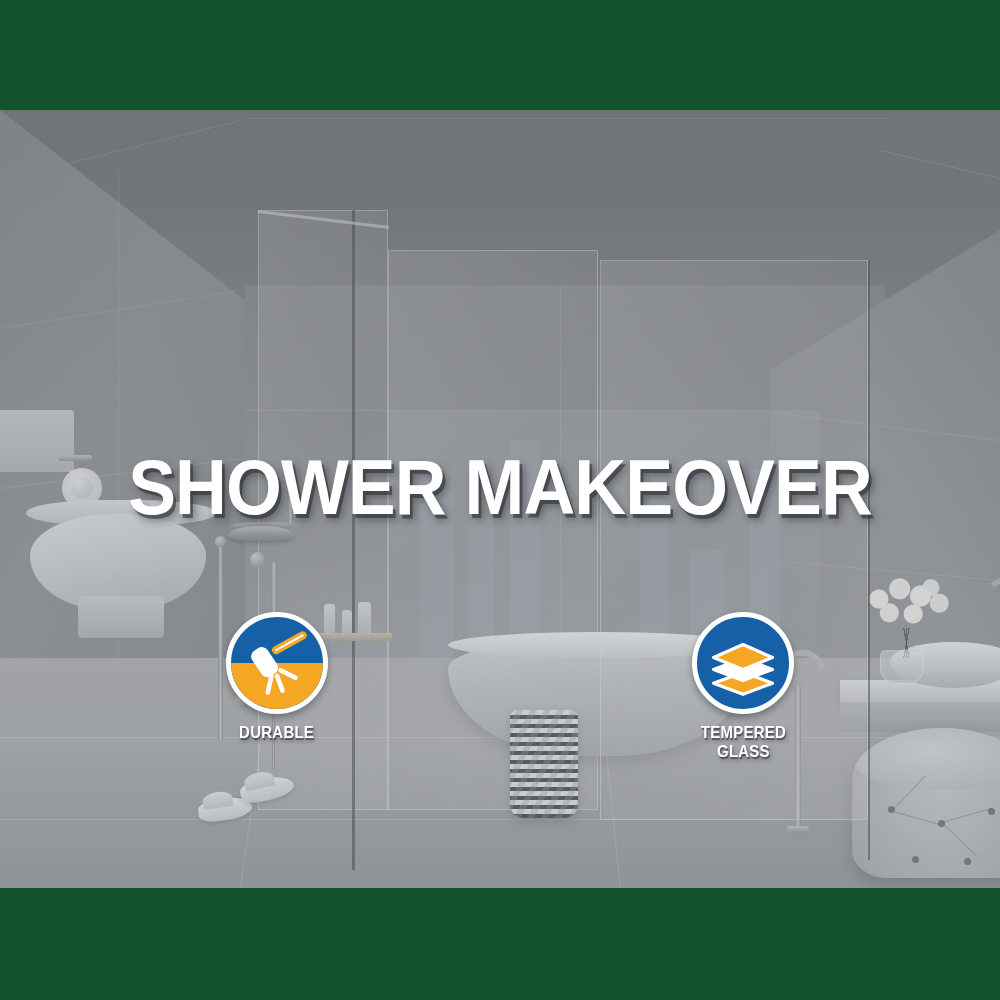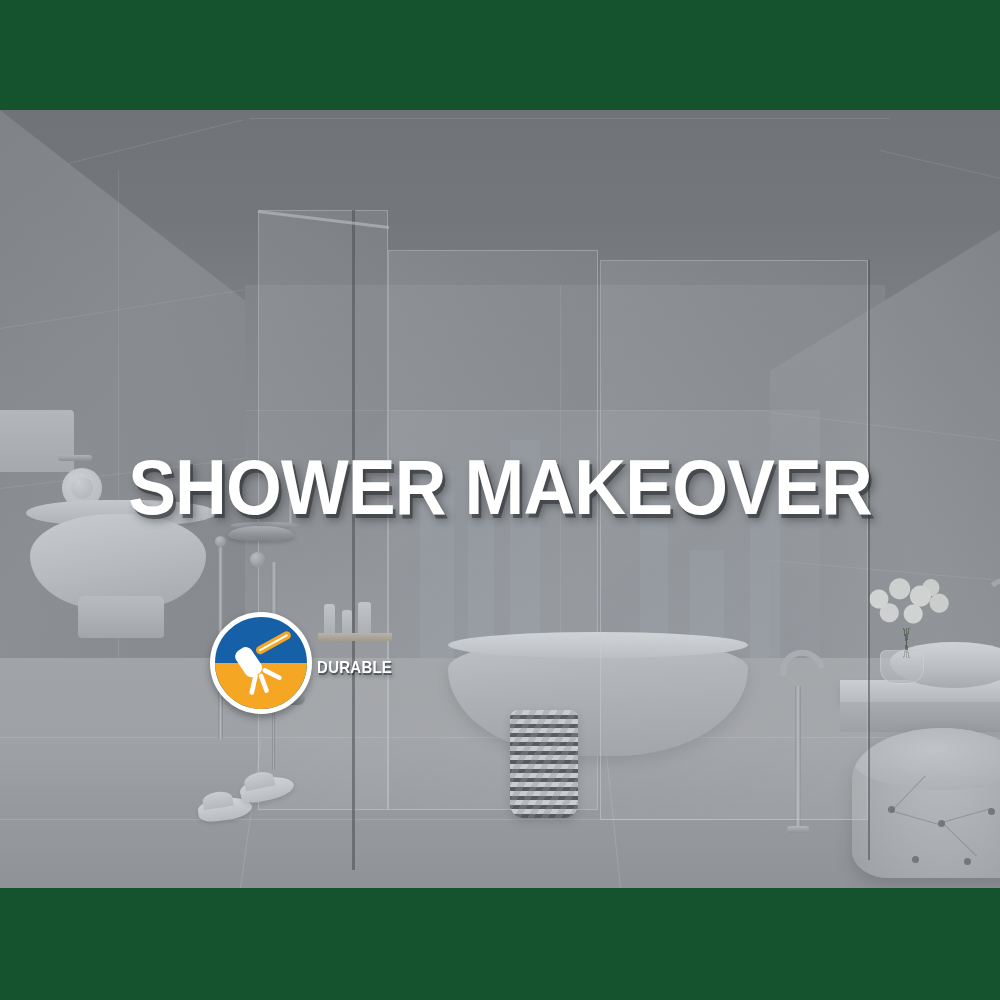--- a/index.html
+++ b/index.html
@@ -305,21 +305,21 @@
   .features{
     position:absolute;
     left:210px; top:612px;
     width:600px; height:180px;
     display:flex;
     justify-content:space-between;
     align-items:flex-start;
   }
   .feature{
     width:134px;
-    display:flex; flex-direction:row; align-items:center;
+    display:flex; flex-direction:column; align-items:center;
   }
   .badge{
     position:relative;
     width:102px; height:102px;
     border-radius:50%;
     background:#1660a8;
     border:5px solid #ffffff;
     box-shadow:0 4px 7px rgba(35,39,43,.40);
     overflow:hidden;
     flex:none;
@@ -469,17 +469,30 @@
             <line x1="49" y1="36" x2="78" y2="20" stroke="#ffffff" stroke-width="2.2"></line>
             <line x1="44" y1="64" x2="40" y2="82" stroke-width="5"></line>
             <line x1="50" y1="64" x2="56" y2="80" stroke-width="5"></line>
             <line x1="54" y1="58" x2="70" y2="66" stroke-width="5"></line>
           </g>
         </svg>
       </div>
       <div class="feature-label">DURABLE</div>
     </div>
 
+    <div class="feature">
+      <div class="badge">
+        <svg viewBox="0 0 100 100">
+          <g stroke="#ffffff" stroke-width="3.5" stroke-linejoin="round">
+            <polygon points="50,60 18,72 50,84 82,72" fill="#f5a623"></polygon>
+            <polygon points="50,45 18,57 50,69 82,57" fill="#ffffff"></polygon>
+            <polygon points="50,30 18,44 50,57 82,44" fill="#f5a623"></polygon>
+          </g>
+        </svg>
+      </div>
+      <div class="feature-label">TEMPERED
+GLASS</div>
+    </div>
 
 
 
   </div>
 </div>
 
 </body></html>

